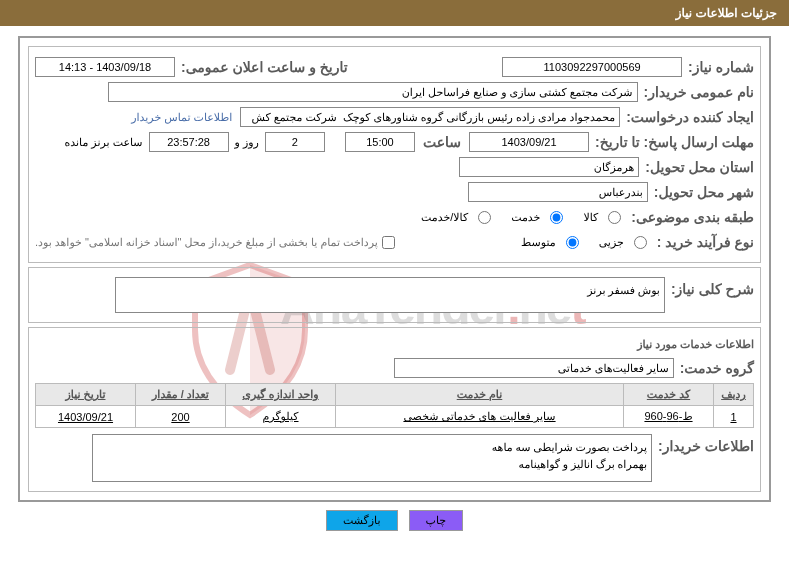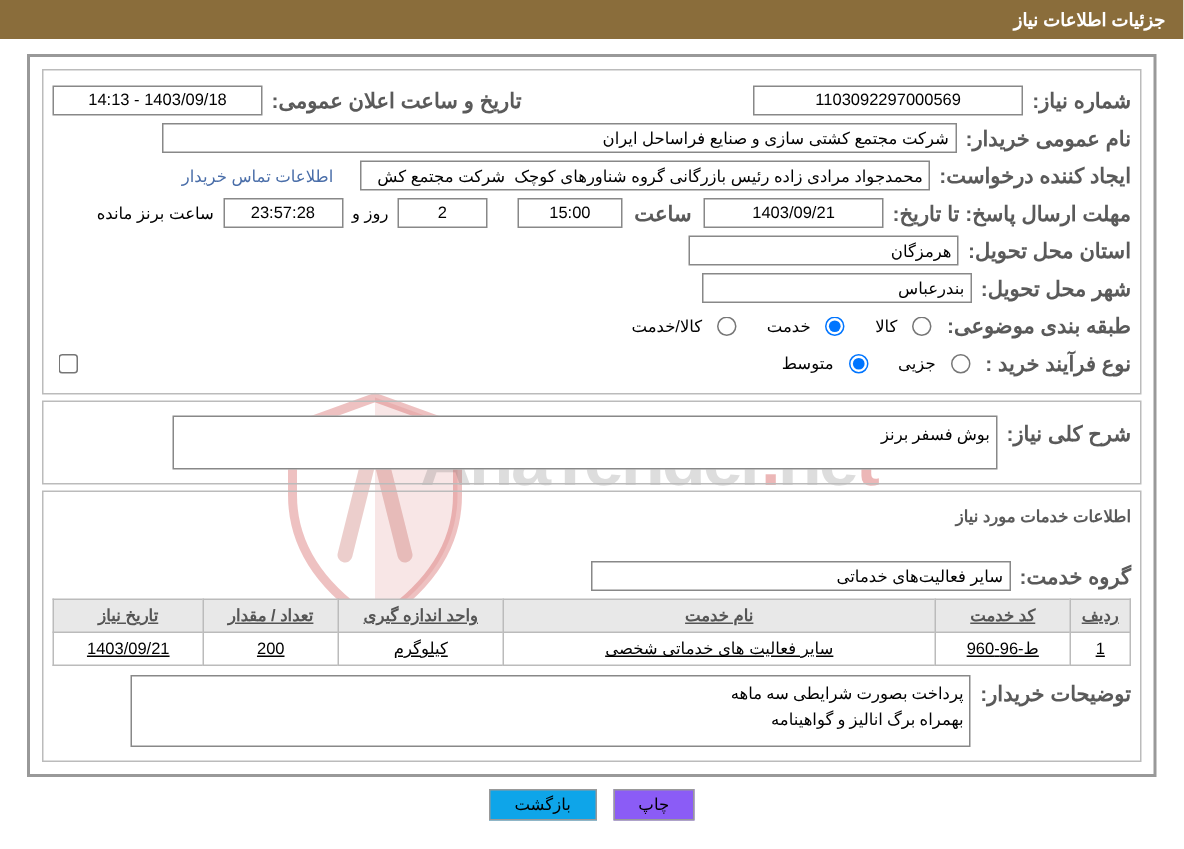--- a/index.html
+++ b/index.html
@@ -24,21 +24,21 @@
 .textarea.summary { width: 550px; height: 36px; }
 .btns { text-align: center; margin: 8px 0; }
 .btn { border: 1px solid #999; padding: 3px 16px; font-size: 11px; margin: 0 4px; cursor: pointer; font-family: Tahoma; }
 .btn.print { background: #8b5cf6; }
 .btn.back { background: #0ea5e9; }
 .watermark { position: absolute; top: 260px; left: 180px; pointer-events: none; z-index: 1; }
 .watermark-text { position: absolute; top: 280px; left: 280px; font-size: 48px; font-weight: bold; color: rgba(100,100,100,0.22); font-family: Arial; letter-spacing: -2px; pointer-events: none; z-index: 1; white-space: nowrap; }
 .watermark-text .dot { color: rgba(200,50,50,0.35); }
 .content-layer { position: relative; z-index: 2; }
 .spacer { flex: 1; }
-.section-title { color: #5a5a5a; font-weight: bold; font-size: 11px; margin: 4px 0 22px 0; }
+.section-title { color: #5a5a5a; font-weight: bold; font-size: 11px; margin: 4px 0 6px 0; }
 </style>
 </head>
 <body>
 
 <div class="header">
   <span>جزئیات اطلاعات نیاز</span>
 </div>
 
 <svg class="watermark" width="140" height="160" viewBox="0 0 140 160">
   <path d="M70 5 L125 25 L125 70 Q125 120 70 155 Q15 120 15 70 L15 25 Z" fill="none" stroke="rgba(200,50,50,0.3)" stroke-width="6"></path>
@@ -60,21 +60,21 @@
     </div>
 
     <div class="row">
       <span class="label">نام عمومی خریدار:</span>
       <input class="input right wide" style="max-width: 530px;" value="شرکت مجتمع کشتی سازی و صنایع فراساحل ایران">
     </div>
 
     <div class="row">
       <span class="label">ایجاد کننده درخواست:</span>
       <input class="input right" style="width: 380px;" value="محمدجواد مرادی زاده رئیس بازرگانی گروه شناورهای کوچک  شرکت مجتمع کش">
-      <span class="link" style="margin-right:18px">اطلاعات تماس خریدار</span>
+      <span class="link" style="margin-right:8px">اطلاعات تماس خریدار</span>
     </div>
 
     <div class="row">
       <span class="label" style="line-height:1.3">مهلت ارسال پاسخ: تا تاریخ:</span>
       <input class="input" style="width: 120px;" value="1403/09/21">
       <span class="label" style="margin:0 8px">ساعت</span>
       <input class="input" style="width: 70px;" value="15:00">
       <span class="small-gap"></span>
       <input class="input" style="width: 60px;" value="2">
       <span style="margin:0 6px">روز و</span>
@@ -103,20 +103,21 @@
     </div>
 
     <div class="row">
       <span class="label">نوع فرآیند خرید :</span>
       <input type="radio" class="radio" name="proc" style="">
       <span class="radio-label">جزیی</span>
       <input type="radio" class="radio" name="proc" checked="" style="">
       <span class="radio-label">متوسط</span>
       <span class="spacer"></span>
       <input type="checkbox" class="chk" style="">
+      <span style="color:#777">پرداخت تمام یا بخشی از مبلغ خرید،از محل "اسناد خزانه اسلامی" خواهد بود.</span>
     </div>
   </div>
 
   <div class="section">
     <div class="row" style="align-items:flex-start">
       <span class="label" style="margin-top:4px">شرح کلی نیاز:</span>
       <textarea class="textarea summary" style="">بوش فسفر برنز</textarea>
     </div>
   </div>
 
@@ -145,21 +146,21 @@
           <td>ط-96-960</td>
           <td>سایر فعالیت های خدماتی شخصی</td>
           <td>کیلوگرم</td>
           <td>200</td>
           <td>1403/09/21</td>
         </tr>
       </tbody>
     </table>
 
     <div class="row" style="align-items:flex-start;margin-top:6px">
-      <span class="label" style="margin-top:4px">توضیحات خریدار:</span>
+      <span class="label" style="margin-top:4px">اطلاعات خریدار:</span>
       <textarea class="textarea" style="">پرداخت بصورت شرایطی سه ماهه
 بهمراه برگ انالیز و گواهینامه</textarea>
     </div>
   </div>
 
 </div>
 
 <div class="btns">
   <button class="btn print">چاپ</button>
   <button class="btn back">بازگشت</button>

